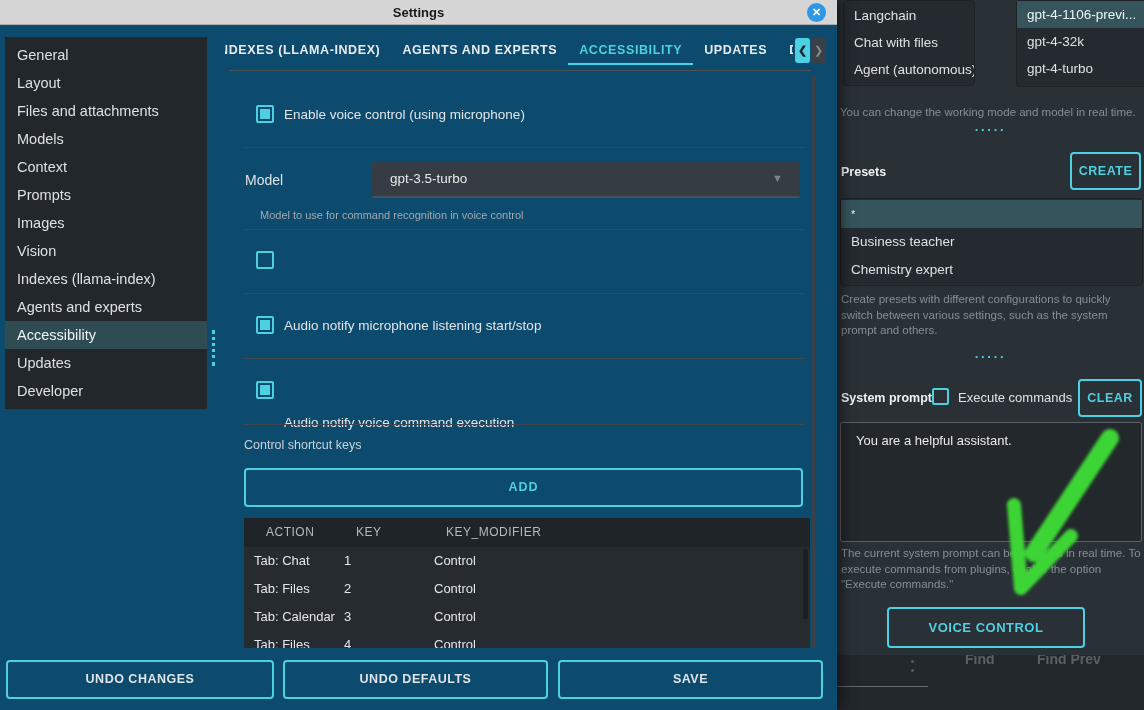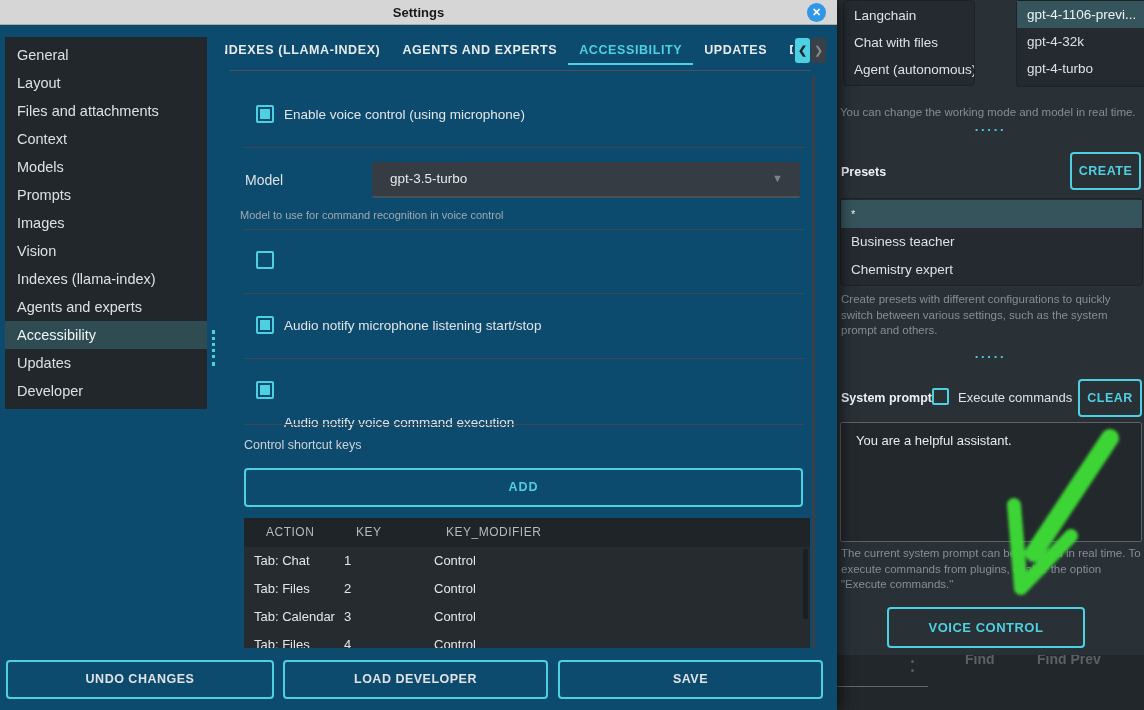--- a/index.html
+++ b/index.html
@@ -105,22 +105,22 @@
 
   <div class="abs" id="titlebar">
     <div class="abs" id="win-title">Settings</div>
   </div>
   <div class="abs" id="close-btn">✕</div>
 
   <div class="abs" id="sidebar">
     <div class="side-item">General</div>
     <div class="side-item">Layout</div>
     <div class="side-item">Files and attachments</div>
+    <div class="side-item">Models</div>
     <div class="side-item">Context</div>
-    <div class="side-item">Models</div>
     <div class="side-item">Prompts</div>
     <div class="side-item">Images</div>
     <div class="side-item">Vision</div>
     <div class="side-item">Indexes (llama-index)</div>
     <div class="side-item">Agents and experts</div>
     <div class="side-item sel">Accessibility</div>
     <div class="side-item">Updates</div>
     <div class="side-item">Developer</div>
   </div>
   <div class="abs" id="side-splitter"></div>
@@ -141,21 +141,21 @@
       <span class="cb-in"></span>
     </span>
   <span class="abs cb-label" style="left:284px;top:107px;">Enable voice control (using microphone)</span>
   <div class="abs divider" style="top:147px;"></div>
 
   <span class="abs" id="model-label">Model</span>
   <div class="abs" id="model-select">
     <span class="abs" id="model-value">gpt-3.5-turbo</span>
     <span class="abs" id="model-arrow">▼</span>
   </div>
-  <span class="abs help-sm" style="left:240px;top:209px;">Model to use for command recognition in voice control</span>
+  <span class="abs help-sm" style="left:260px;top:209px;">Model to use for command recognition in voice control</span>
   <div class="abs divider" style="top:229px;"></div>
 
   <span class="abs cb" style="left:256px;top:251px;"></span>
   <div class="abs divider" style="top:293px;"></div>
 
   <span class="abs cb checked" style="left:256px;top:316px;">
       <span class="cb-in"></span>
     </span>
   <span class="abs cb-label" style="left:284px;top:318px;">Audio notify microphone listening start/stop</span>
   <div class="abs divider" style="top:358px;"></div>
@@ -192,21 +192,21 @@
     </div>
     <div class="tr" style="top:113px;">
       <span class="td c1">Tab: Files</span>
       <span class="td c2">4</span>
       <span class="td c3">Control</span>
     </div>
     <div id="tbl-scrollbar"></div>
   </div>
 
   <div class="abs footer-btn" style="left:6px;width:268px;">UNDO CHANGES</div>
-  <div class="abs footer-btn" style="left:283px;width:265px;">LOAD DEVELOPER</div>
+  <div class="abs footer-btn" style="left:283px;width:265px;">UNDO DEFAULTS</div>
   <div class="abs footer-btn" style="left:558px;width:265px;">SAVE</div>
 </div>
 
 <div class="abs" id="bg-app">
 
   <div class="abs panel-list" id="mode-list">
     <div class="pl-item">Langchain</div>
     <div class="pl-item">Chat with files</div>
     <div class="pl-item">Agent (autonomous)</div>
   </div>

